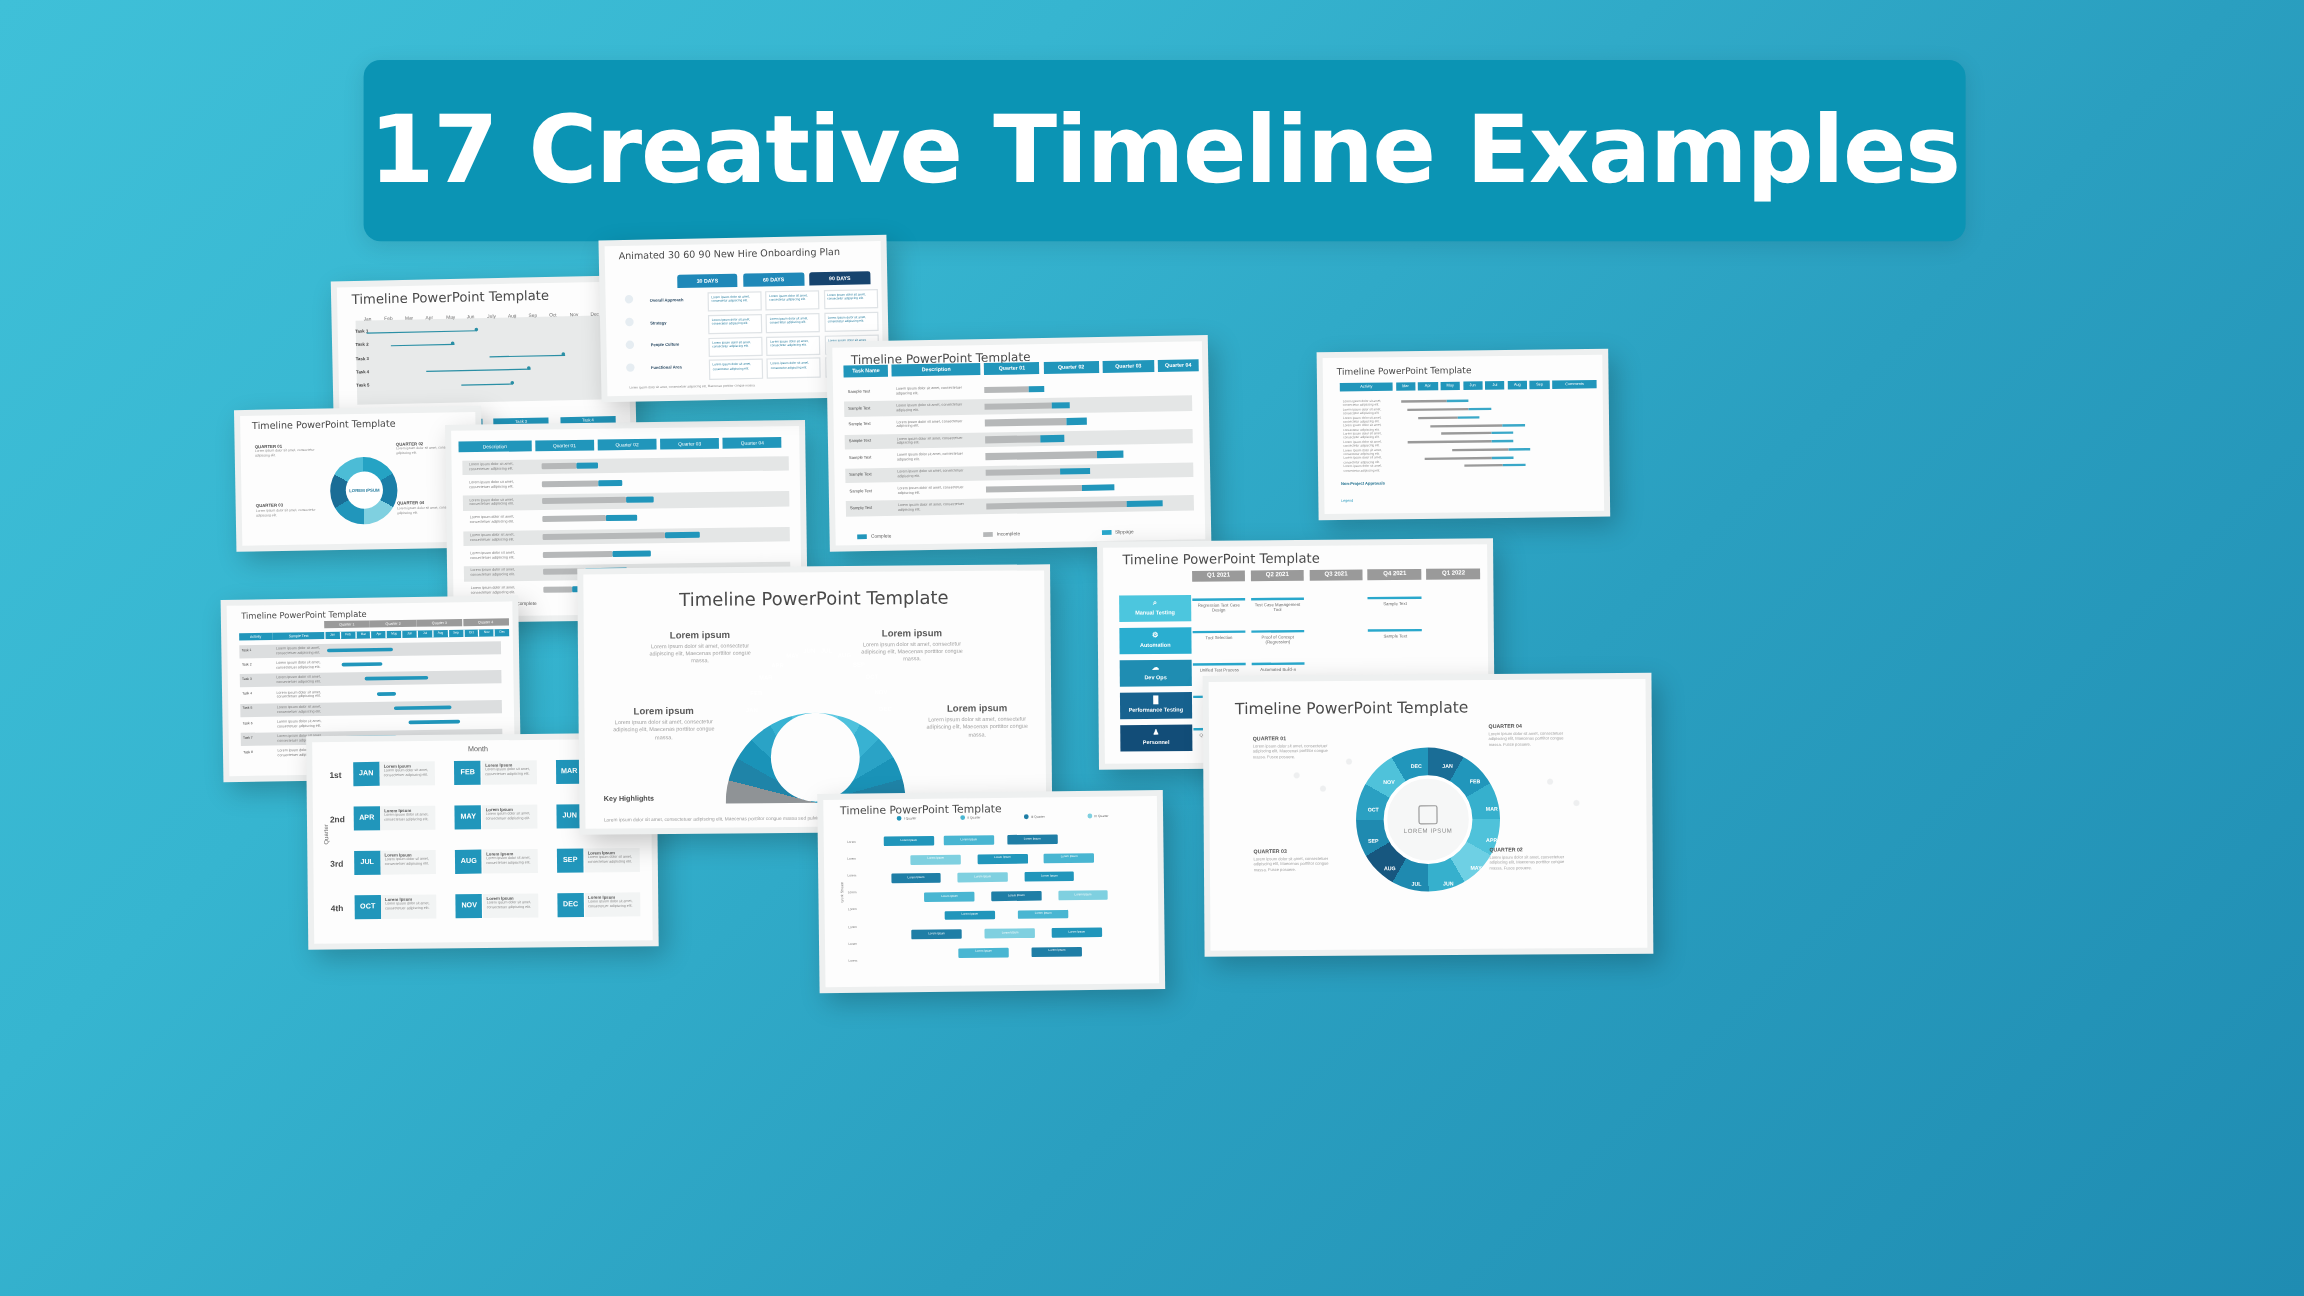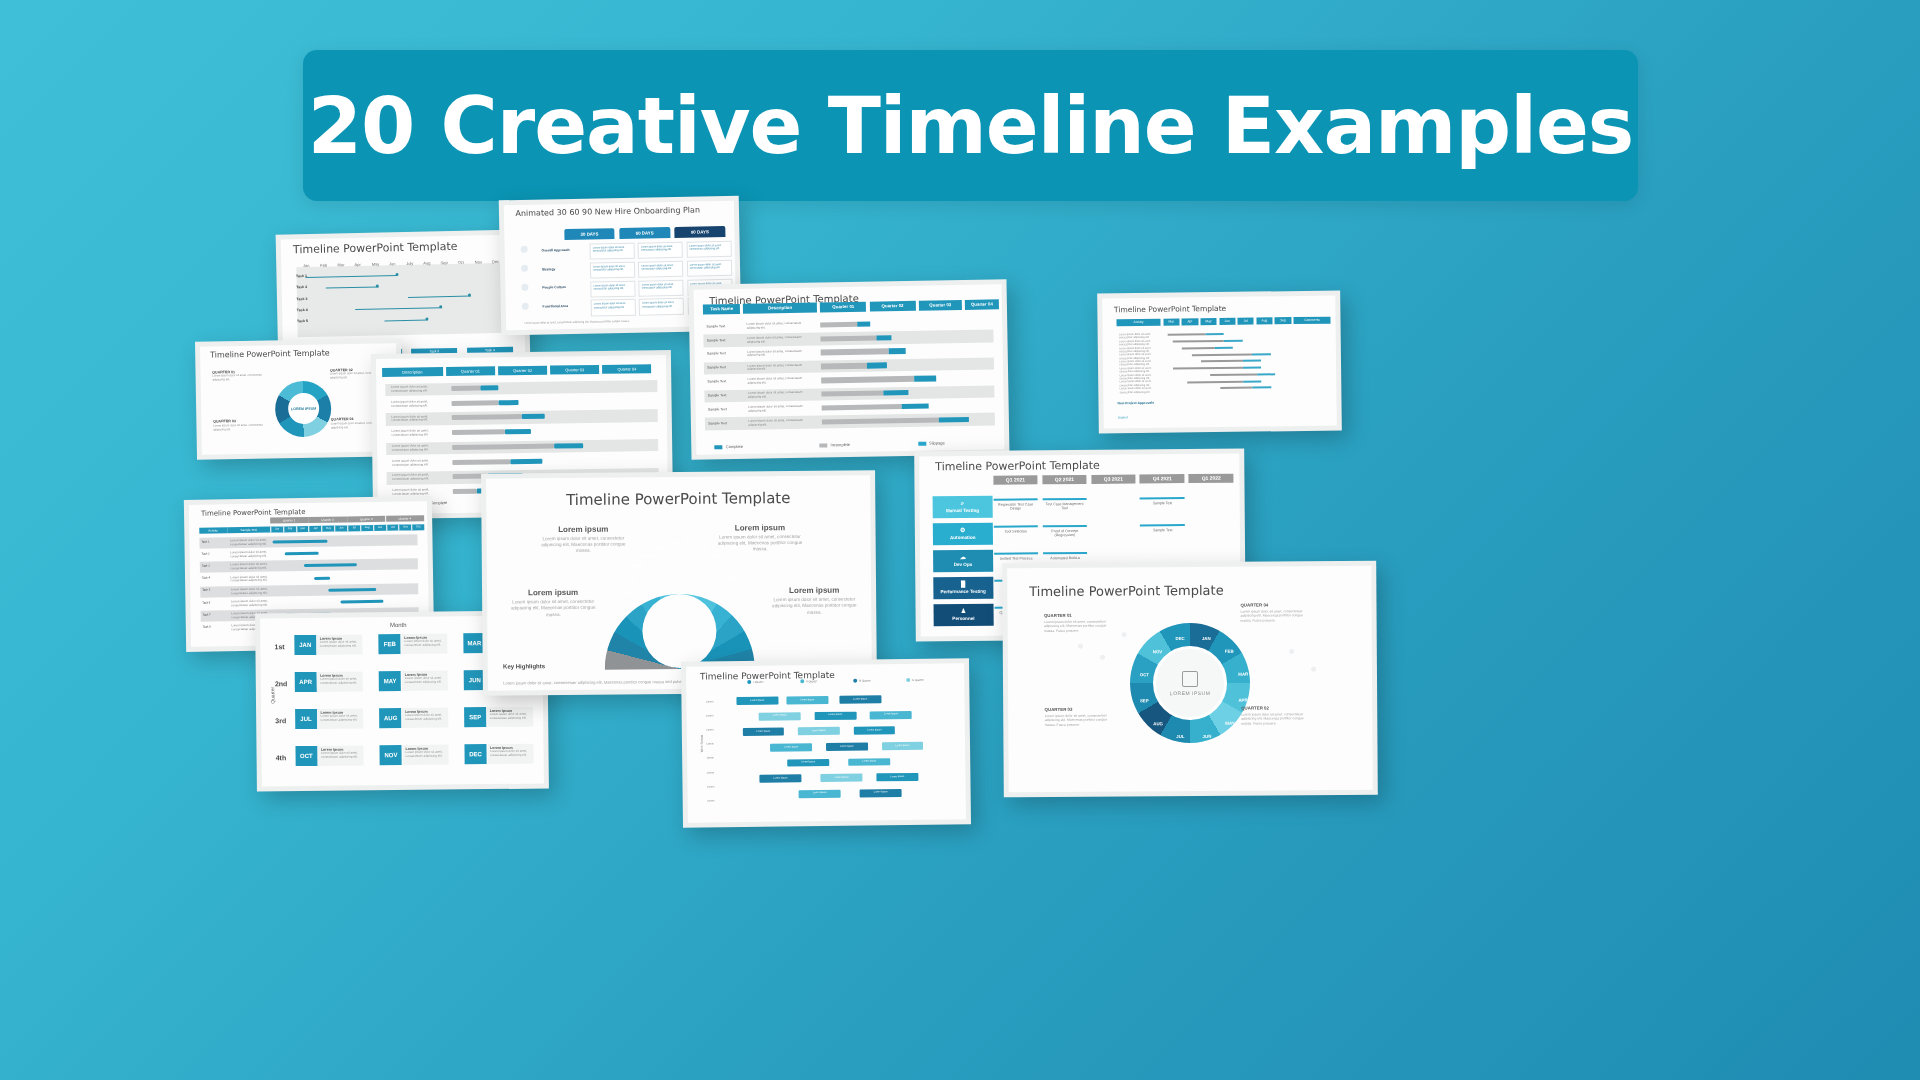--- a/index.html
+++ b/index.html
@@ -196,21 +196,21 @@
       background:radial-gradient(circle at 20% 35%, #6a7a84 0 2px, transparent 3px),
                  radial-gradient(circle at 26% 40%, #6a7a84 0 2px, transparent 3px),
                  radial-gradient(circle at 32% 30%, #6a7a84 0 2px, transparent 3px),
                  radial-gradient(circle at 78% 38%, #6a7a84 0 2px, transparent 3px),
                  radial-gradient(circle at 84% 46%, #6a7a84 0 2px, transparent 3px); }
 </style>
 </head>
 <body>
 
 <div class="title-banner">
-  <div class="t">20 Creative Timeline Examples</div>
+  <div class="t">17 Creative Timeline Examples</div>
 </div>
 
 <div class="slide" id="sl1">
   <div class="gold"></div>
   <div class="paper">
     <div class="s-title">Timeline PowerPoint Template</div>
     <div class="grid"></div>
     <div id="sl1-months">
         <div class="mlab" style="left: 9%;">Jan</div>
         <div class="mlab" style="left: 16.1%;">Feb</div>

